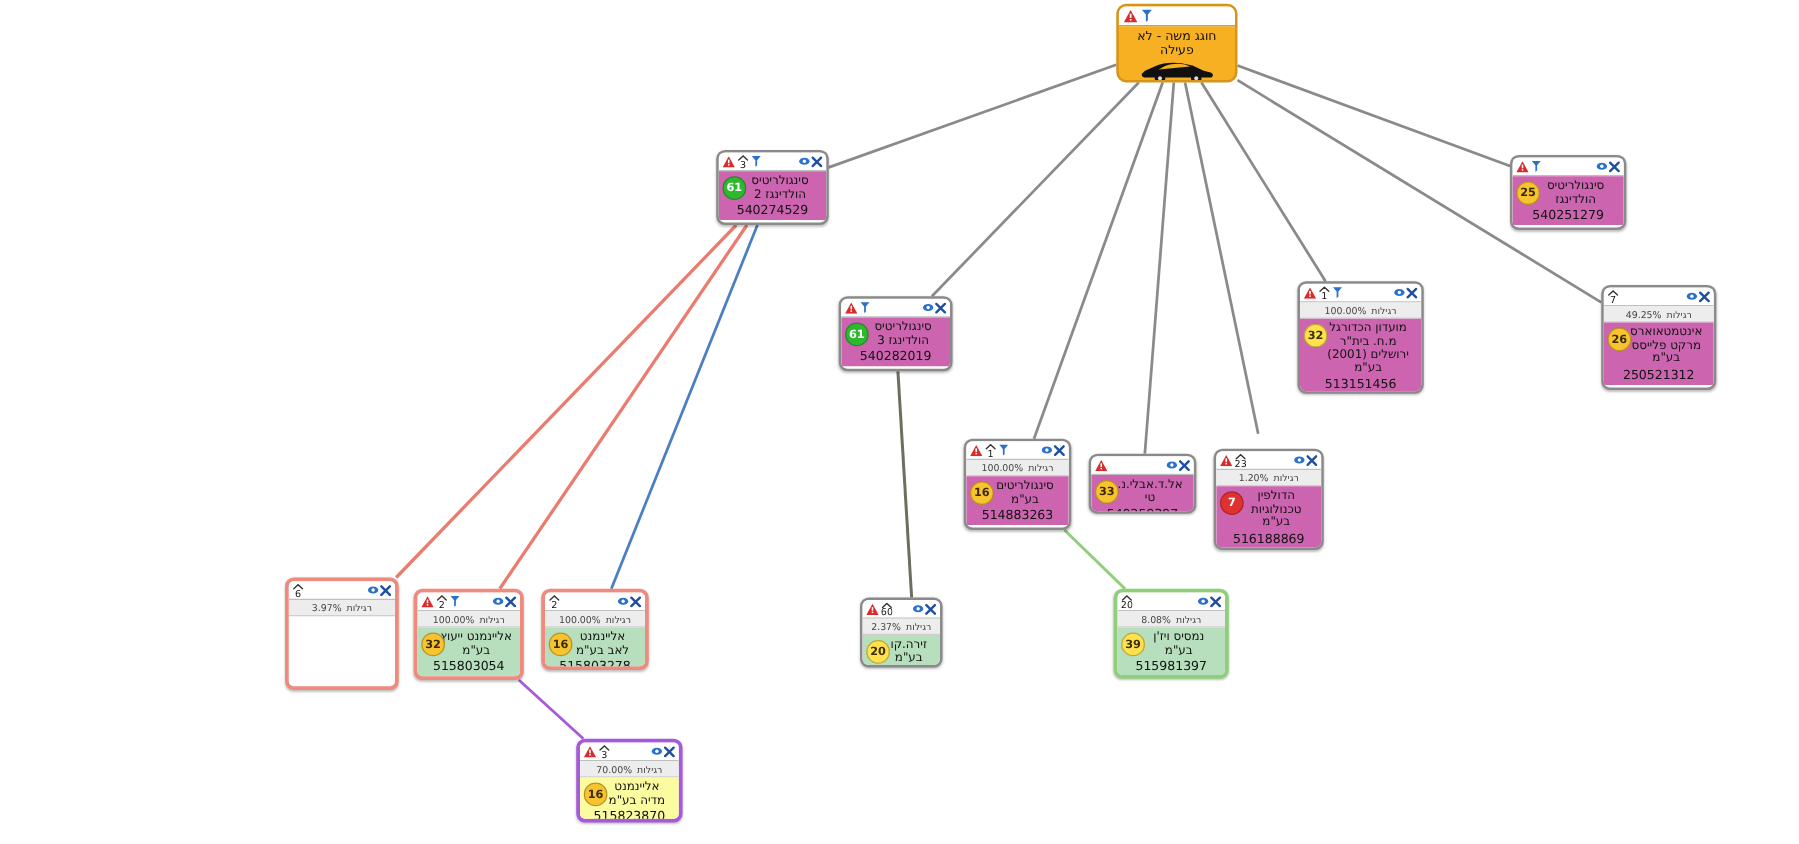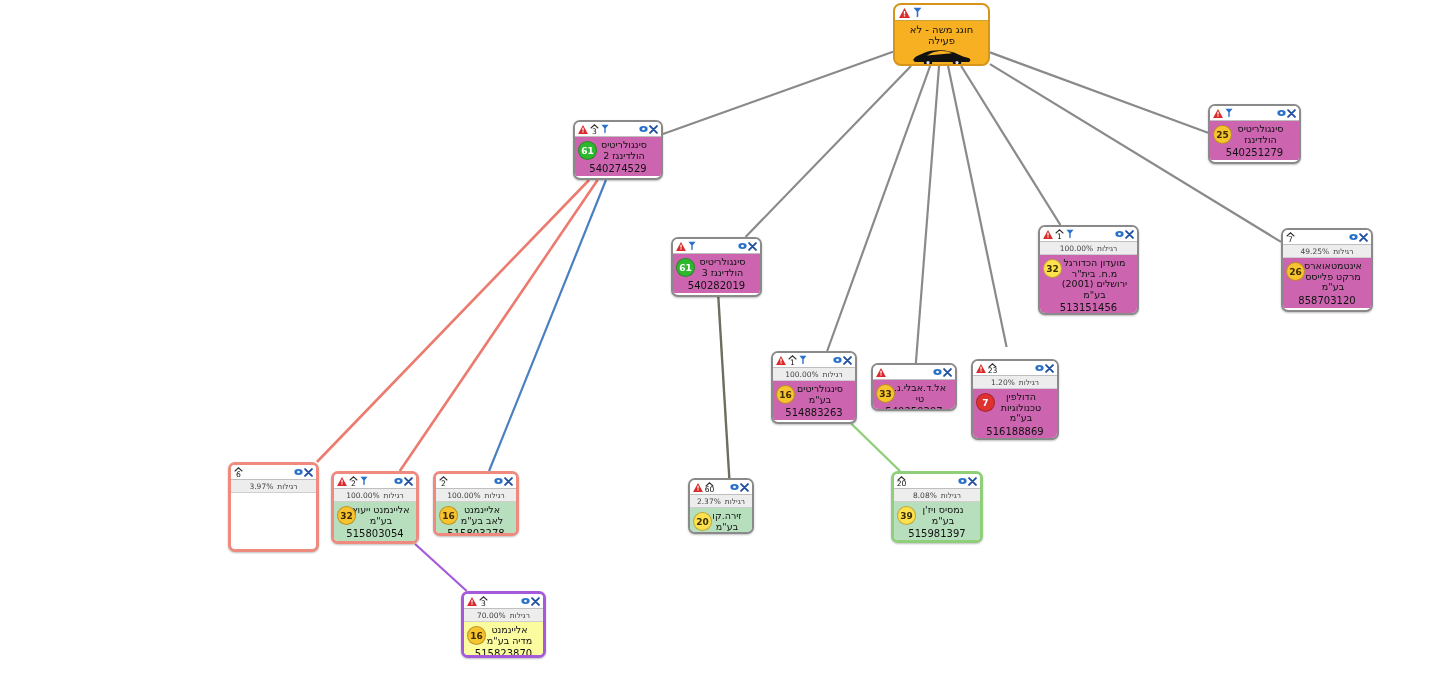--- a/index.html
+++ b/index.html
@@ -201,21 +201,21 @@
               </svg>
             </span>
           </div>
         </div>
         <div class="body">
           <div class="badge b-green">61</div>
           <div class="cname">סינגולריטיס הולדינגז 2</div>
           <div class="cid">540274529</div>
         </div>
       </div>
-      <div class="node pink sel-gray" style="left: 1208px; top: 104px; width: 93px; height: 60px;">
+      <div class="node pink sel-gray" style="left: 1208px; top: 124px; width: 93px; height: 60px;">
         <div class="hdr">
           <div class="hdr-left">
             <span class="ico warn-ico">
               <svg width="10" height="9" viewBox="0 0 11 10">
                 <polygon points="5.5,0 11,10 0,10" fill="#d92b2b"></polygon>
                 <rect x="4.8" y="3" width="1.4" height="3.2" fill="#fff"></rect>
                 <rect x="4.8" y="7" width="1.4" height="1.3" fill="#fff"></rect>
               </svg>
             </span>
             <span class="ico">
@@ -350,21 +350,21 @@
             </span>
           </div>
         </div>
         <div class="pct-row">
           <span>רגילות</span>
           <span class="pct">49.25%</span>
         </div>
         <div class="body">
           <div class="badge b-orange">26</div>
           <div class="cname">אינטמטאוארס מרקט פלייסס בע"מ</div>
-          <div class="cid">858703120</div>
+          <div class="cid">250521312</div>
         </div>
       </div>
       <div class="node pink sel-gray" style="left: 771px; top: 351px; width: 86px; height: 73px;">
         <div class="hdr">
           <div class="hdr-left">
             <span class="ico warn-ico">
               <svg width="10" height="9" viewBox="0 0 11 10">
                 <polygon points="5.5,0 11,10 0,10" fill="#d92b2b"></polygon>
                 <rect x="4.8" y="3" width="1.4" height="3.2" fill="#fff"></rect>
                 <rect x="4.8" y="7" width="1.4" height="1.3" fill="#fff"></rect>

